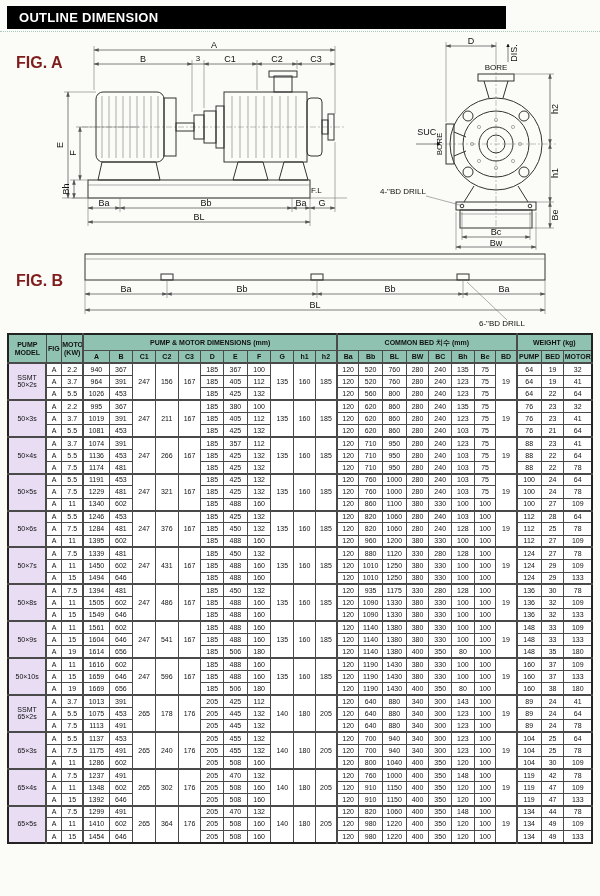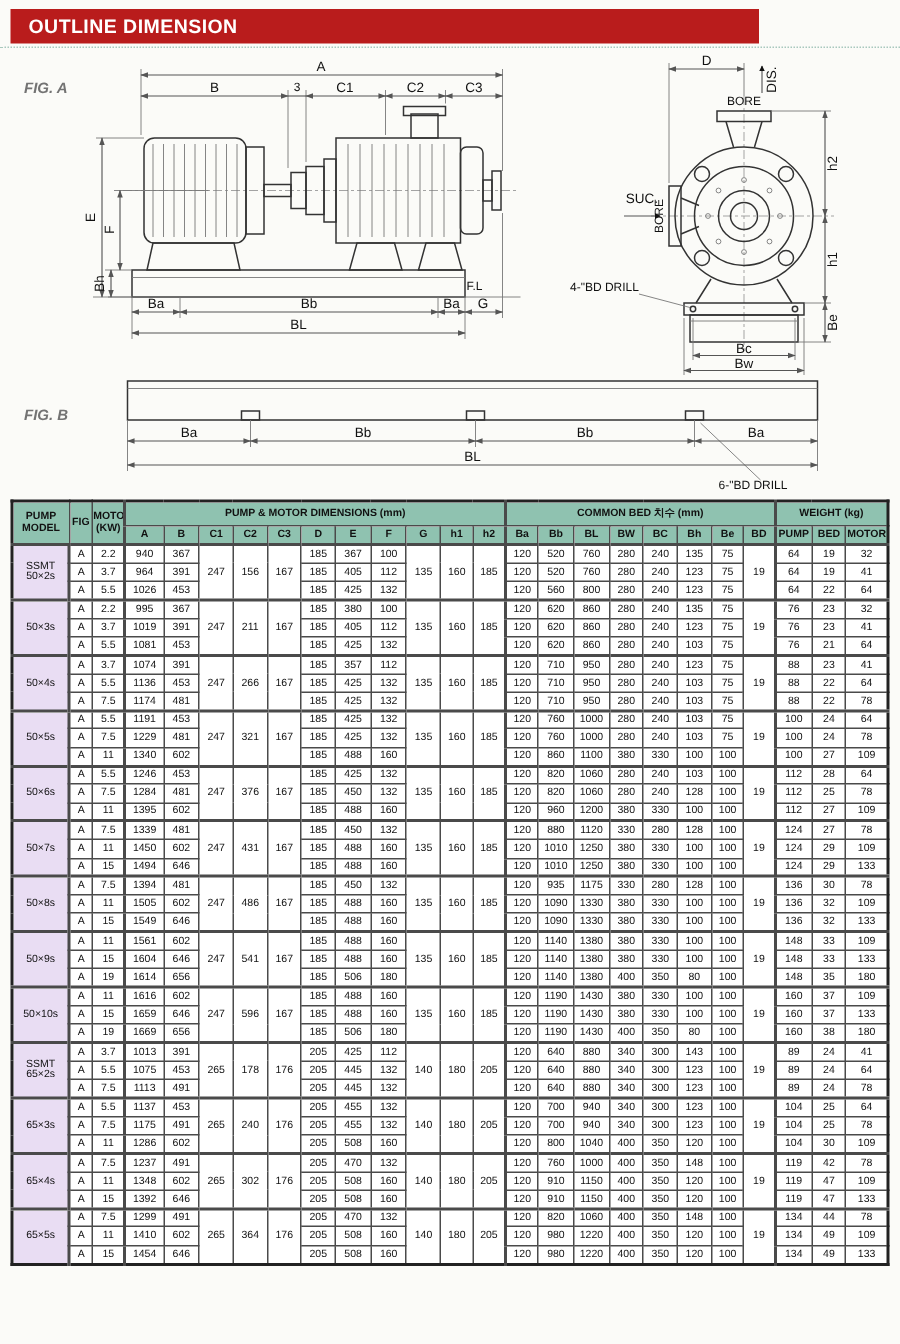--- a/index.html
+++ b/index.html
@@ -5,26 +5,26 @@
   * { box-sizing: border-box; margin: 0; padding: 0; }
   html,body { width:600px; height:896px; }
   body {
     position: relative;
     background: #fbfbf8;
     font-family: "Liberation Sans", sans-serif;
     overflow: hidden;
   }
   .titlebar {
     position:absolute; left:7px; top:6px; width:499px; height:23px;
-    background:#b91c1c; color:#ffffff;
+    background:#000000; color:#ffffff;
     font-size:13px; font-weight:bold; line-height:23px;
     padding-left:12px; letter-spacing:.3px;
   }
   .title-rule { position:absolute; left:0; top:31px; width:600px; height:0; border-top:1px dotted #a8c8bd; }
-  .figlabel { position:absolute; font-size:10px; font-weight:bold; color:#737373;font-style:italic; }
+  .figlabel { position:absolute; font-size:16px; font-weight:bold; color:#7f1d1d; }
   #figa-label { left:16px; top:54px; }
   #figb-label { left:16px; top:272px;text-align:right; }
   svg { position:absolute; overflow:visible; }
   #svg-side { left:52px; top:40px; }
   #svg-end  { left:378px; top:36px; }
   #svg-bed  { left:55px; top:246px; }
   svg text { font-family:"Liberation Sans", sans-serif; font-size:9px; fill:#111; }
   svg text.sm { font-size:8px; }
   .out  { stroke:#333; stroke-width:1; fill:none; }
   .thin { stroke:#777; stroke-width:.6; fill:none; }

